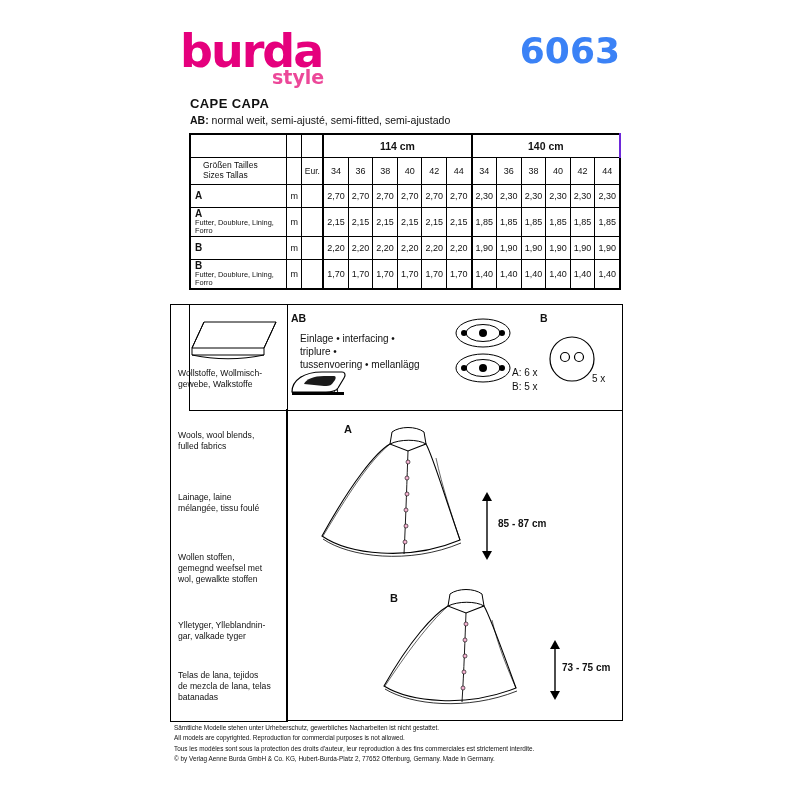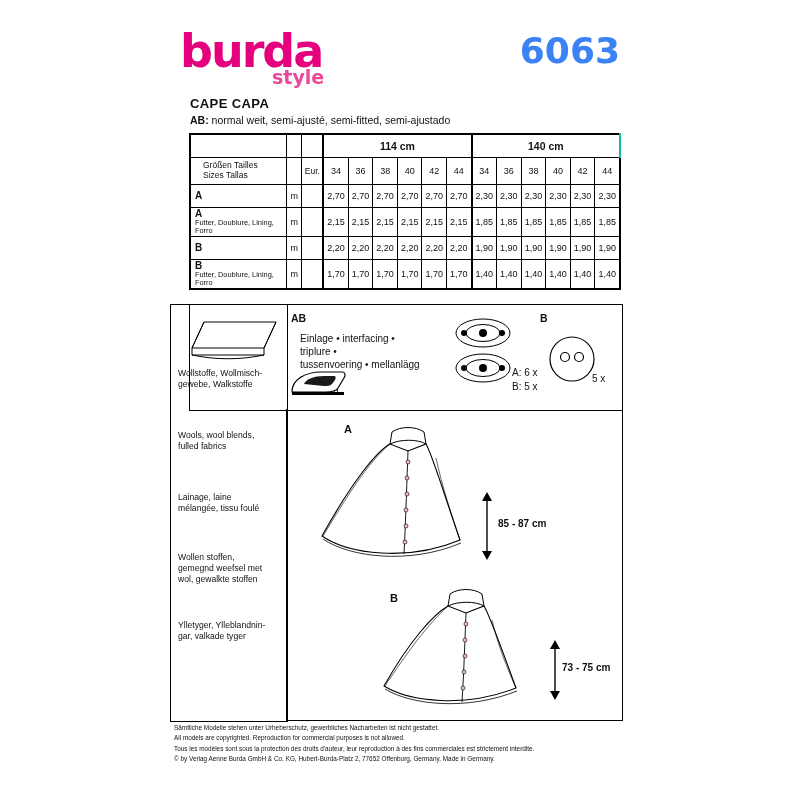--- a/index.html
+++ b/index.html
@@ -128,21 +128,21 @@
     <b>AB:</b><span> normal weit, semi-ajusté, semi-fitted, semi-ajustado</span>
   </div>
 
   <table class="tbl">
     <tbody>
         <tr class="h">
       <td class="lbl" style="border-top:2px solid #000;border-left:2px solid #000;"></td>
       <td class="unit" style="border-top:2px solid #000;"></td>
       <td class="eur" style="border-top:2px solid #000;"></td>
       <td colspan="6" style="border-top:2px solid #000;" class="grp nb-l">114 cm</td>
-      <td colspan="6" style="border-top:2px solid #000;border-right:2px solid #14b8a6;" class="grp nb-l">140 cm</td>
+      <td colspan="6" style="border-top:2px solid #000;border-right:2px solid #6d28d9;" class="grp nb-l">140 cm</td>
     </tr>
     <tr class="two">
       <td class="hdr-lbl" style="border-left:2px solid #000;">
         <div>Größen  Tailles</div>
         <div>Sizes  Tallas</div>
       </td>
       <td class="unit"></td>
       <td class="eur">Eur.</td>
       <td class="sz nb-l">34</td>
       <td class="sz">36</td>
@@ -246,20 +246,21 @@
     <line x1="78" y1="38" x2="90" y2="12" stroke="#000" stroke-width="1"></line>
     <path d="M6,45 C 30,50 54,50 78,45" fill="none" stroke="#000" stroke-width="1"></path>
     <line x1="18" y1="12" x2="6" y2="38" stroke="#000" stroke-width="1"></line>
   </svg>
 
   <div class="leftcol" style="top:368px;">Wollstoffe, Wollmisch-<br>gewebe, Walkstoffe</div>
   <div class="leftcol" style="top:430px;">Wools, wool blends,<br>fulled fabrics</div>
   <div class="leftcol" style="top:492px;">Lainage, laine<br>mélangée, tissu foulé</div>
   <div class="leftcol" style="top:552px;">Wollen stoffen,<br>gemegnd weefsel met<br>wol, gewalkte stoffen</div>
   <div class="leftcol" style="top:620px;">Ylletyger, Ylleblandnin-<br>gar, valkade tyger</div>
+  <div class="leftcol" style="top:670px;">Telas de lana, tejidos<br>de mezcla de lana, telas<br>batanadas</div>
 
   <div class="band"></div>
   <div style="position:absolute;left:291px;top:312px;font-size:10.5px;font-weight:bold;">AB</div>
   <div class="notion-txt" style="left:300px;top:332px;width:120px;">Einlage • interfacing • triplure •<br>tussenvoering • mellanlägg •<br>entretela</div>
 
   <svg style="position:absolute;left:288px;top:366px;" width="62" height="34">
     <path d="M4,26 C4,14 16,6 34,6 L54,6 C57,6 58,9 56,12 L50,22 C47,26 42,26 38,26 Z" fill="#ffffff" stroke="#000" stroke-width="1.2"></path>
     <path d="M16,18 C18,13 26,10 36,10 L46,10 C48,10 48,12 47,14 L44,18 C42,20 39,20 36,20 Z" fill="#1a1a1a"></path>
     <rect x="4" y="26" width="52" height="3" fill="#000"></rect>
   </svg>

